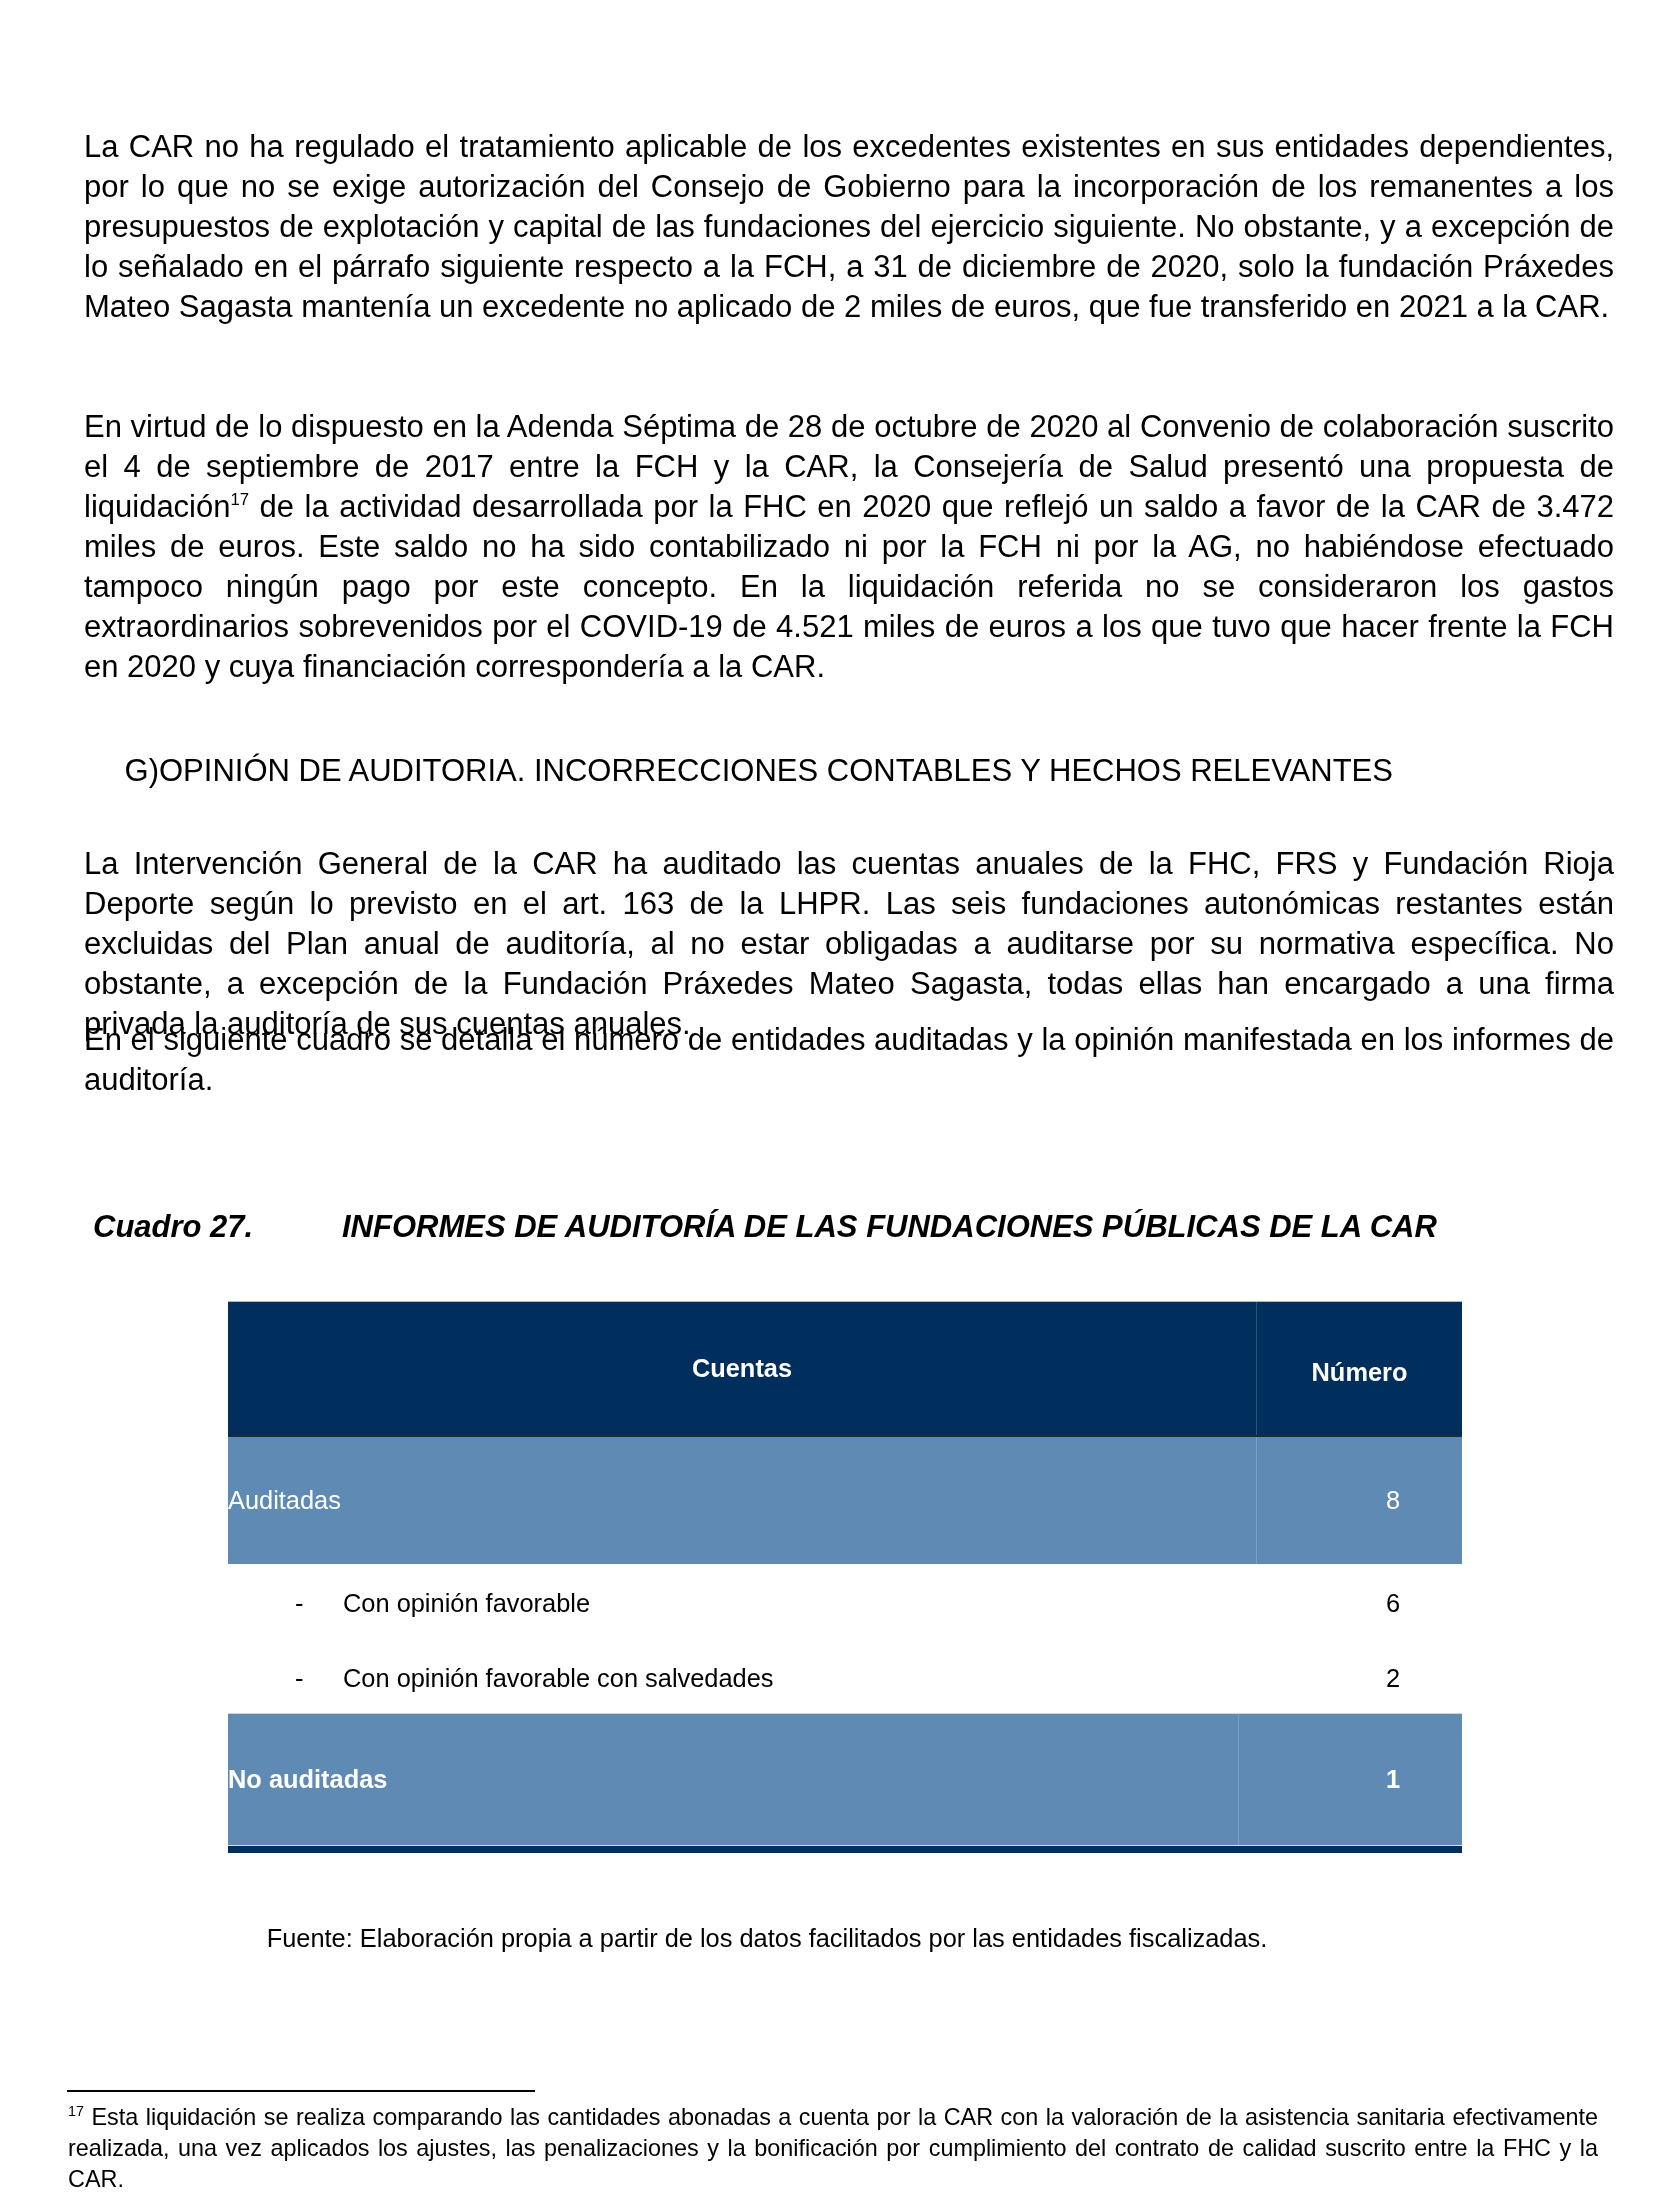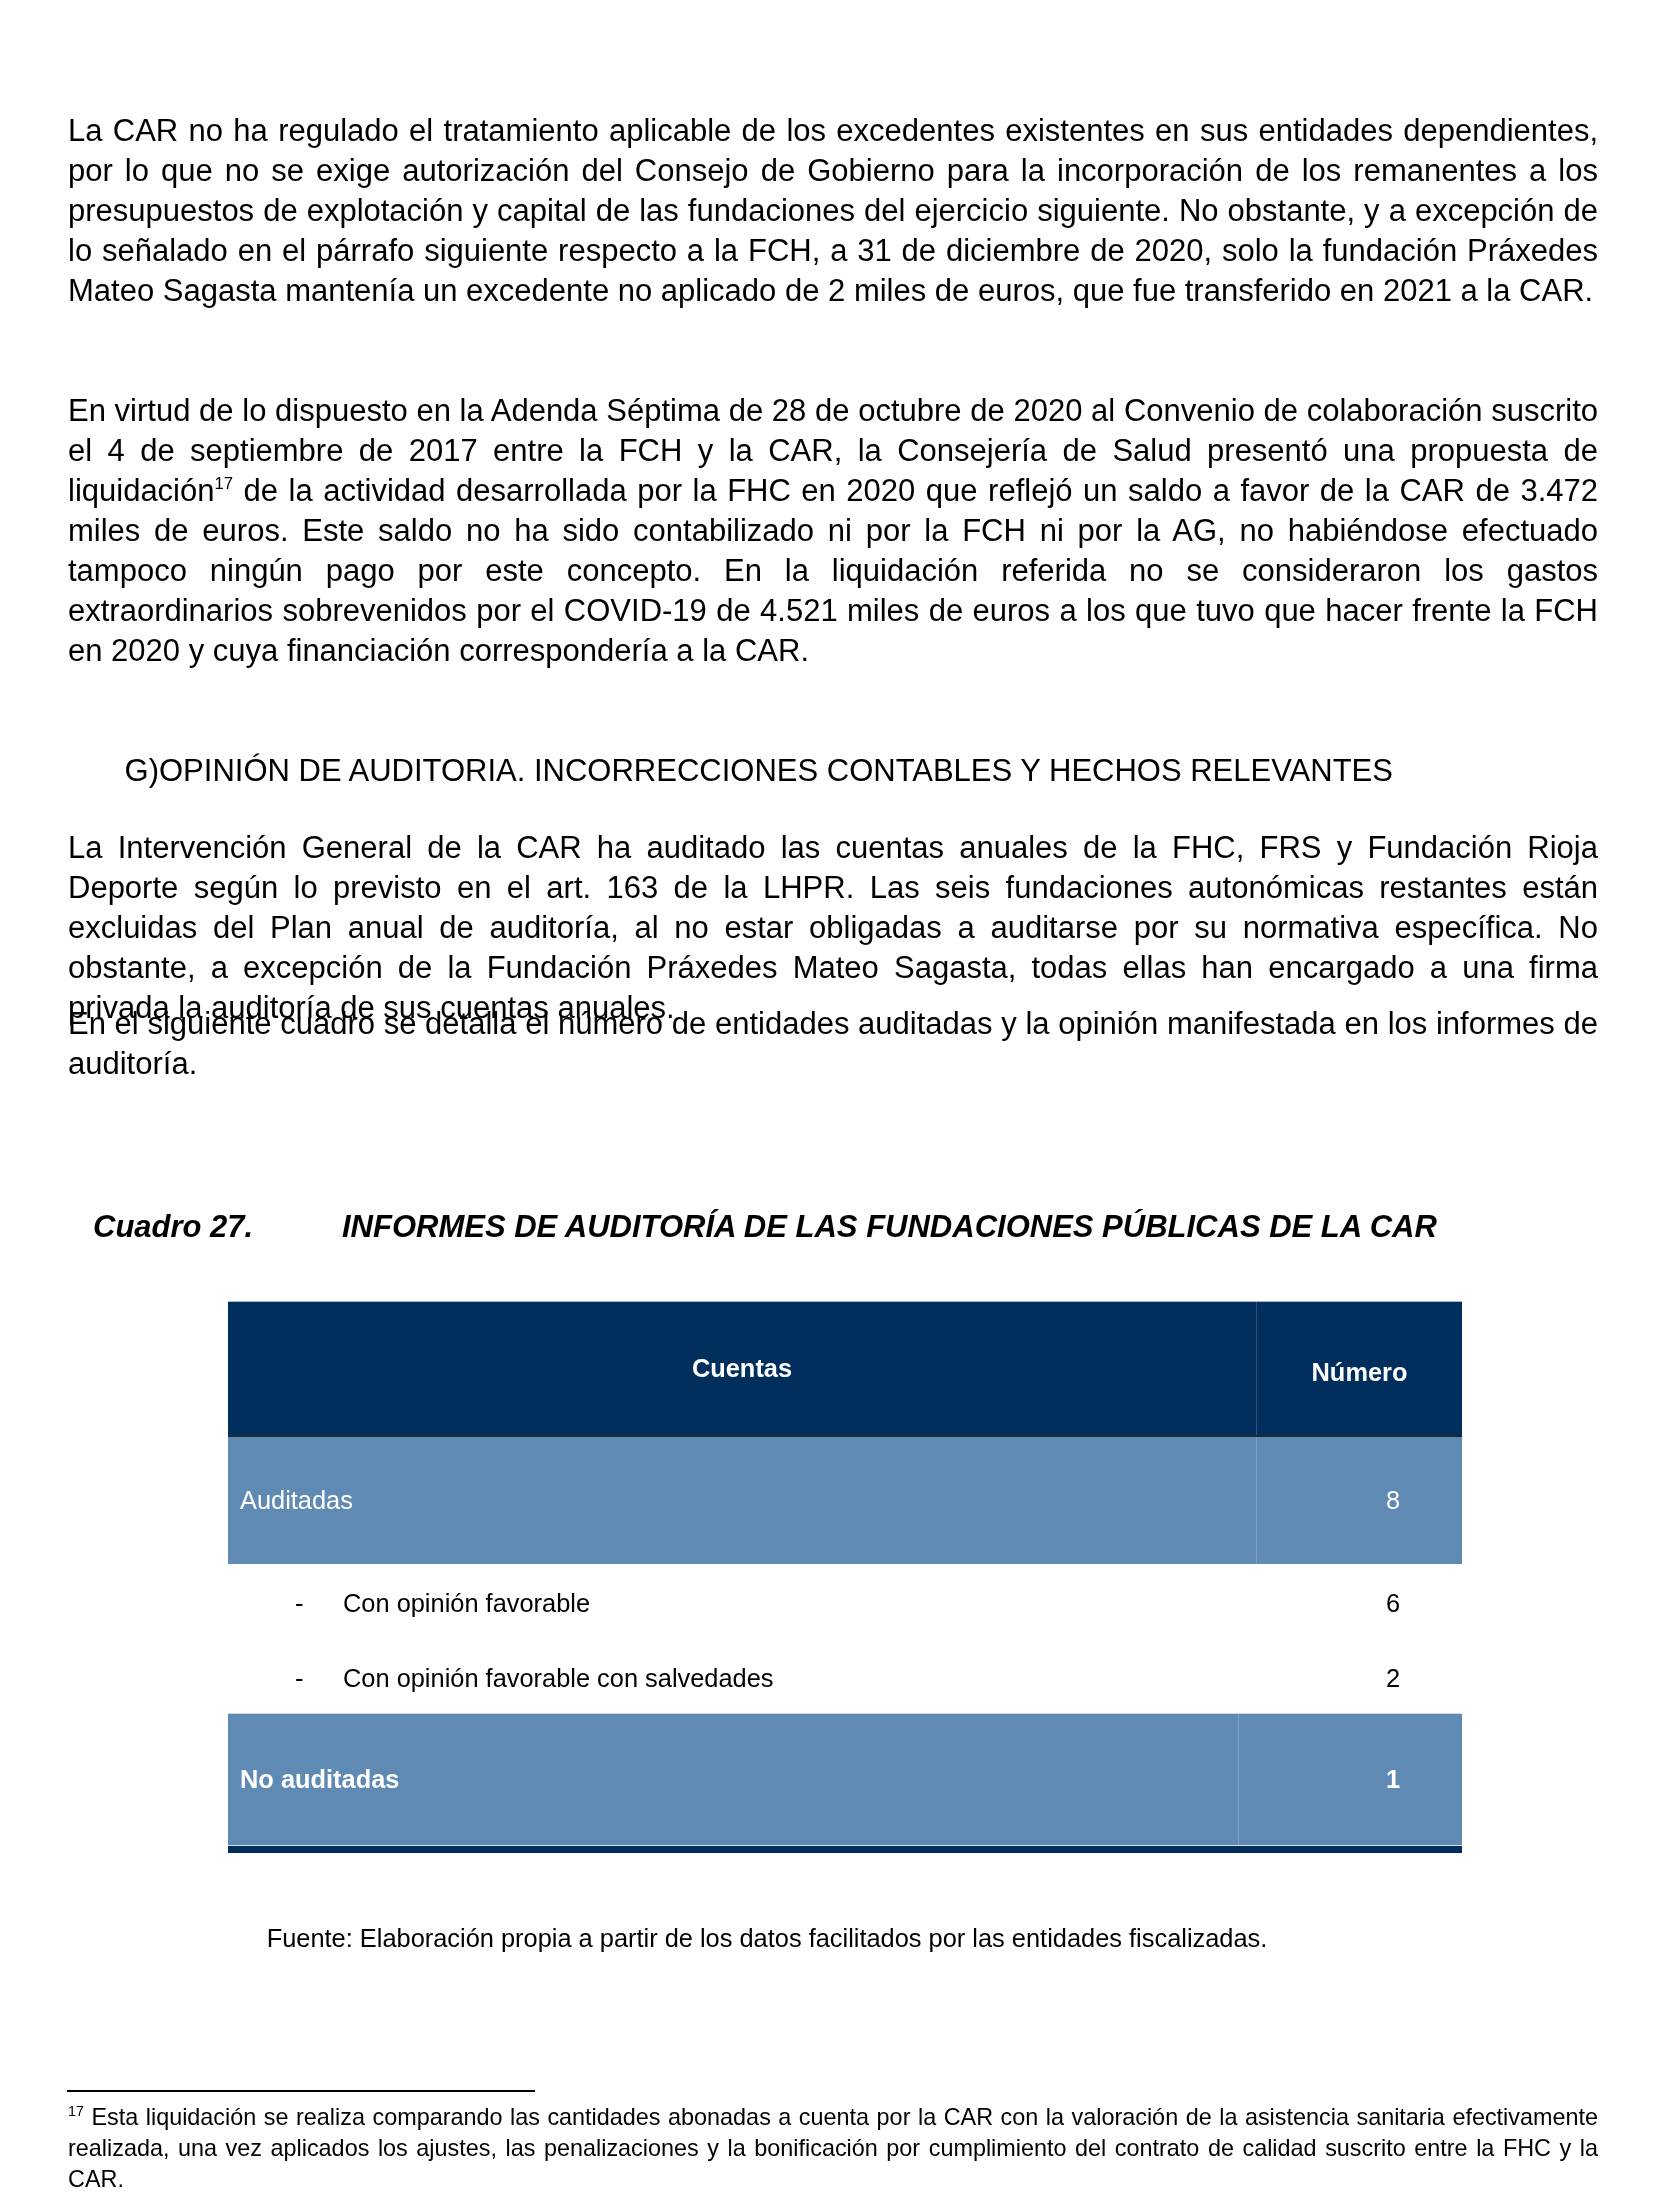--- a/index.html
+++ b/index.html
@@ -1,35 +1,35 @@
 <!DOCTYPE html>
 <html style="font-size:12.7px"><head>
 <meta charset="utf-8">
 <style>
   html, body { margin: 0; padding: 0; background: #ffffff; }
   body { width: 1666px; height: 2205px; position: relative; overflow: hidden;
          font-family: "Liberation Sans", sans-serif; color: #000; }
   .para { position: absolute; left: 68px; width: 1530px; font-size: 31px; line-height: 40px;
-          text-align: justify; margin: 0; }
+          text-align: justify; margin: 16px; }
   .para sup { font-size: 16.7px; line-height: 0; vertical-align: 12px; }
   .heading-g { position: absolute; left: 68px; top: 751px; font-size: 31px; line-height: 40px; margin: 0; text-align: right; }
   .heading-g .letter { display: inline-block; width: 91px; }
   .table-title { position: absolute; left: 93px; top: 1207px; font-size: 31px; font-weight: bold; line-height: 40px; margin: 0; white-space: nowrap; font-style: italic; }
   .table-title .num { display: inline-block; width: 249px; }
 
   .tbl { position: absolute; left: 228px; top: 1301px; width: 1234px; }
   .tbl .row { position: relative; display: flex; width: 100%; }
   .tbl .c1 { width: 1029px; box-sizing: border-box; display: flex; align-items: center; }
   .tbl .c2 { width: 205px; box-sizing: border-box; display: flex; align-items: center; justify-content: flex-end; padding-right: 62px; }
   .tbl .hdr { height: 133px; background: #002e5d; color: #fff; font-weight: bold; font-size: 25.4px; border-top: 1.6px solid #a9b8cc; }
   .tbl .hdr .c1 { justify-content: center; border-right: 0.8px solid #30507a; text-align: center; }
   .tbl .hdr .c2 { justify-content: center; padding-right: 0; margin-top: 8px; }
   .tbl .hdr-line { height: 2.4px; background: #1e2a36; }
   .tbl .band { background: #5f8ab3; color: #fff; font-size: 25.4px; }
-  .tbl .band .c1 { padding-left: 12px; border-right: 0.8px solid #7b9fc3; }
+  .tbl .band .c1 { border-right: 0.8px solid #7b9fc3; }
   .tbl .band.auditadas { height: 127px; }
   .tbl .band.noaud { height: 131px; font-weight: bold; border-top: 1.6px solid #c9d6e4; gap: 20px; }
   .tbl .sub { height: 74px; background: #fff; color: #000; font-size: 25.4px; }
   .tbl .sub .c1 { padding-left: 67px; }
   .tbl .sub .dash { display: inline-block; width: 48px; }
   .tbl .bottom-bar { height: 6.4px; background: #002e5d; border-top: 1.6px solid #d6e0ea; }
   .source { position: absolute; left: 228px; width: 1078px; top: 1922px; text-align: center; font-size: 25.4px; line-height: 32px; margin: 0; }
 
   .fn-rule { position: absolute; left: 67px; top: 2090px; width: 468px; height: 2.4px; background: #000; }
   .footnote { position: absolute; left: 68px; top: 2102px; width: 1530px; font-size: 23.4px; line-height: 31px; text-align: justify; margin: 0; }

